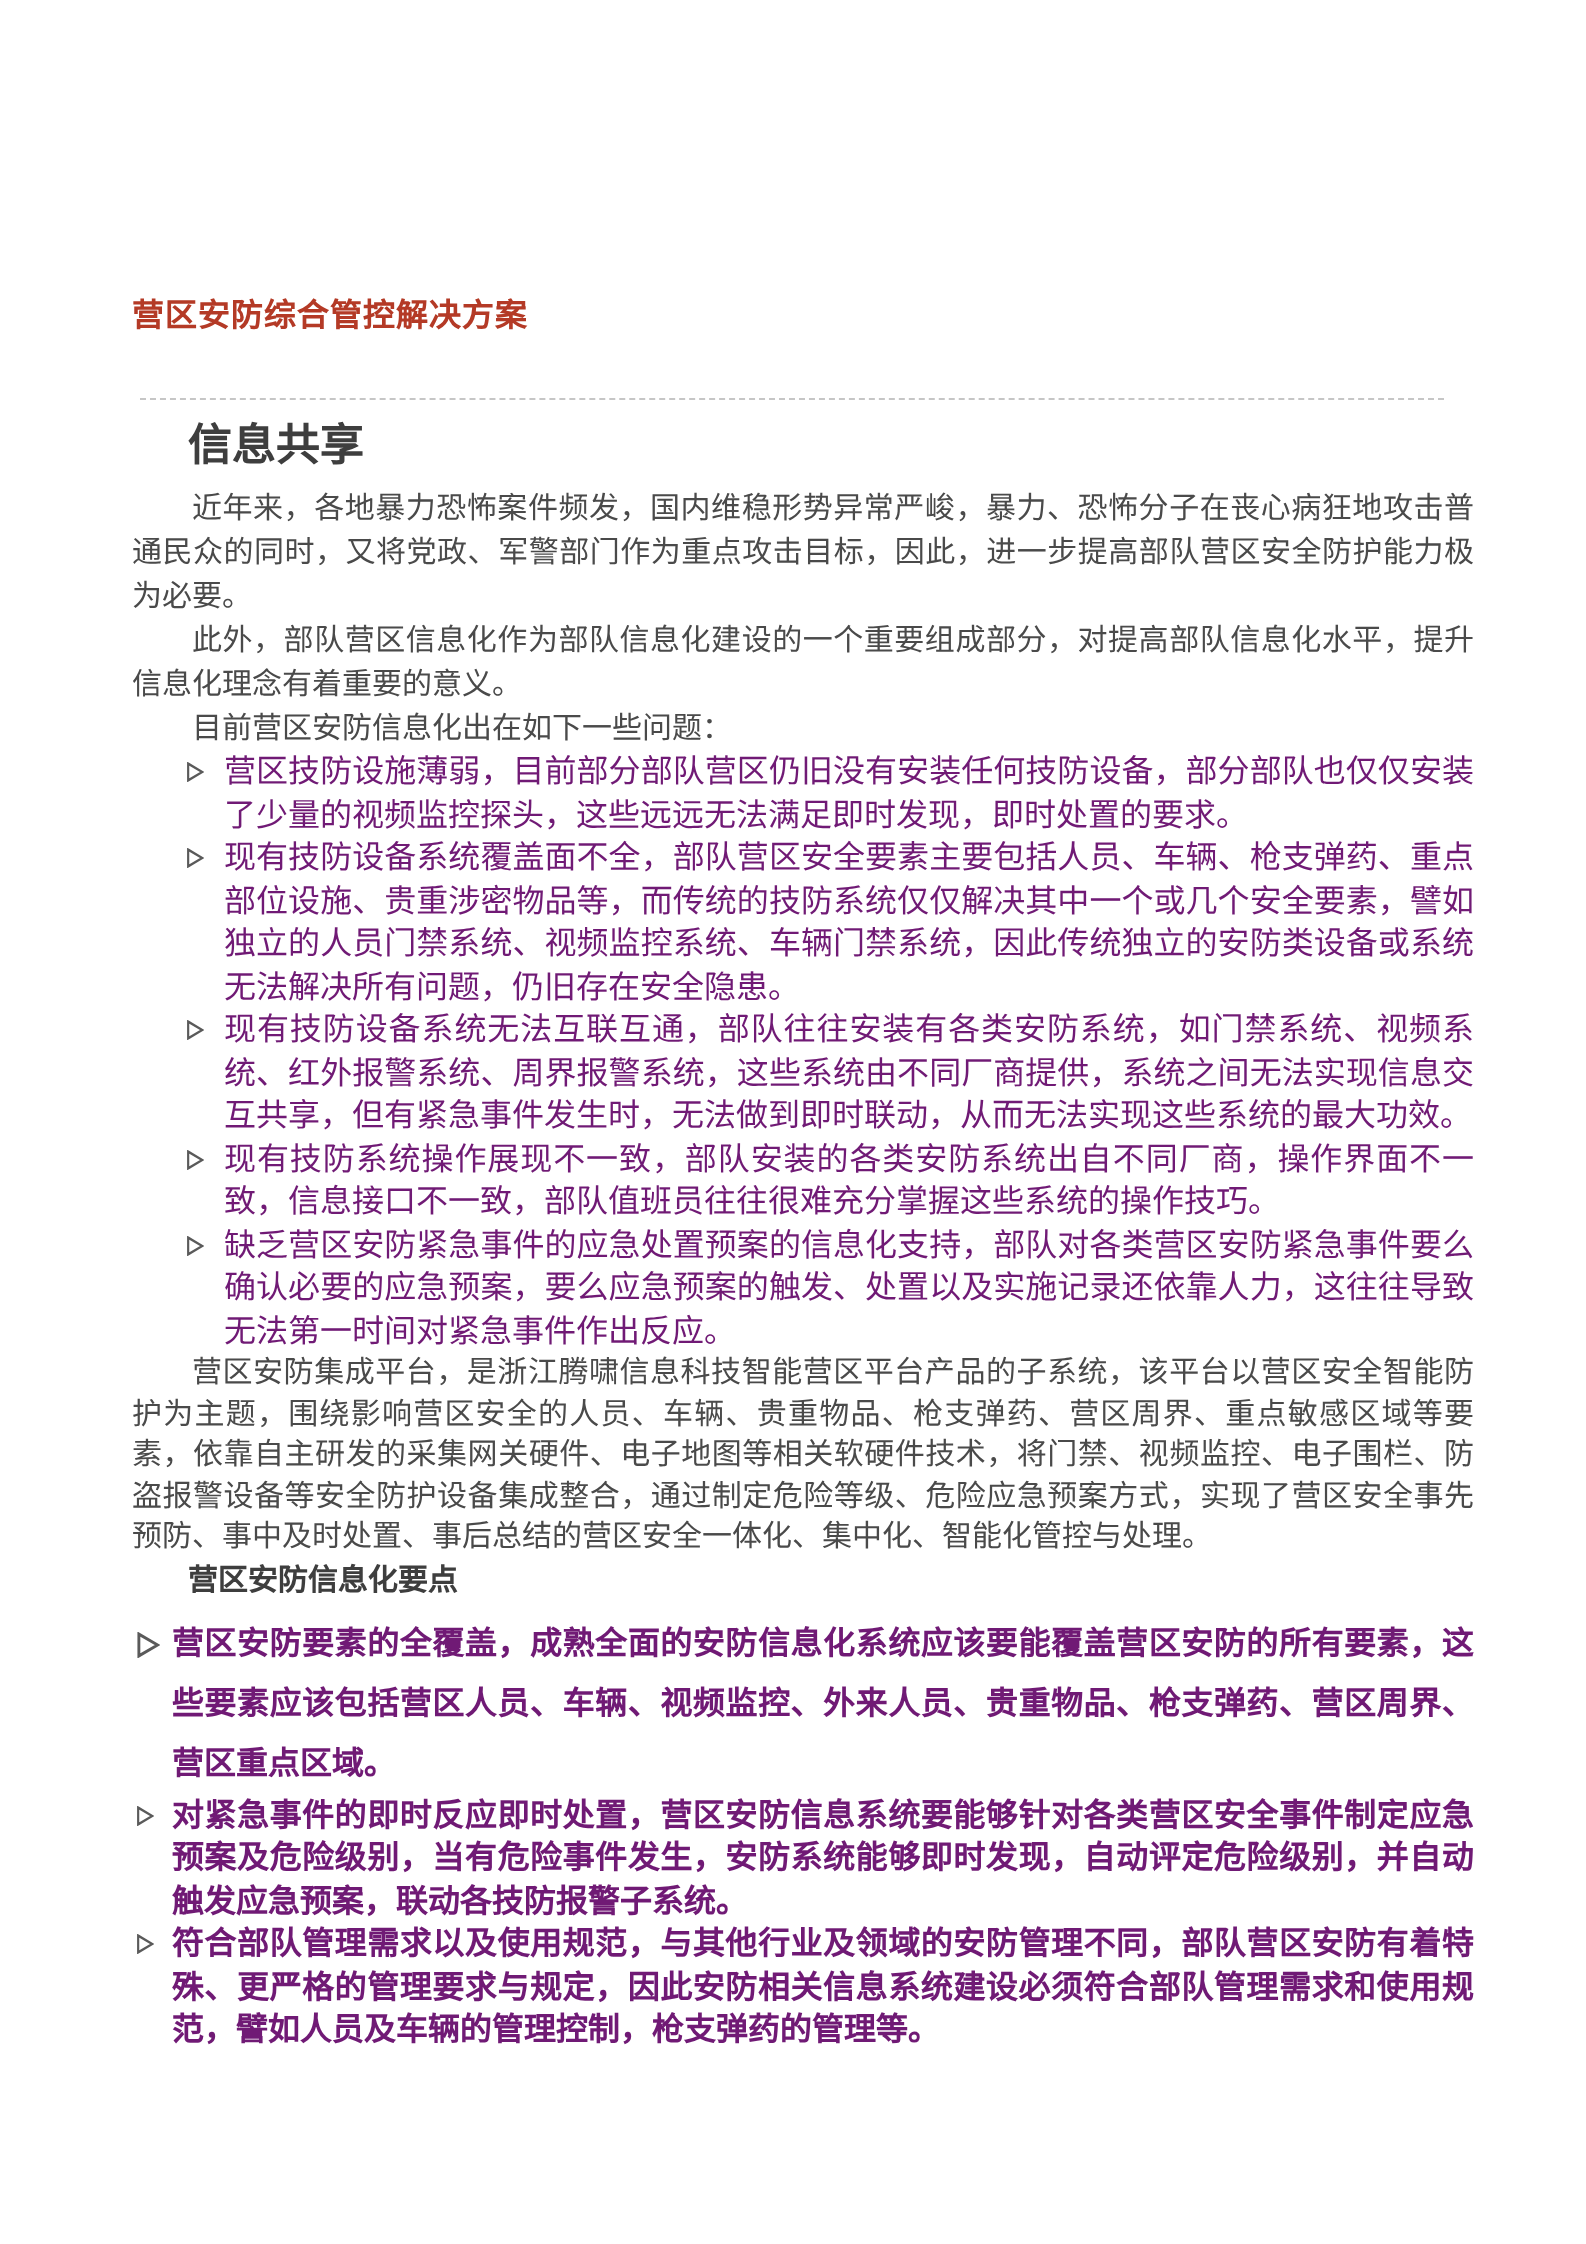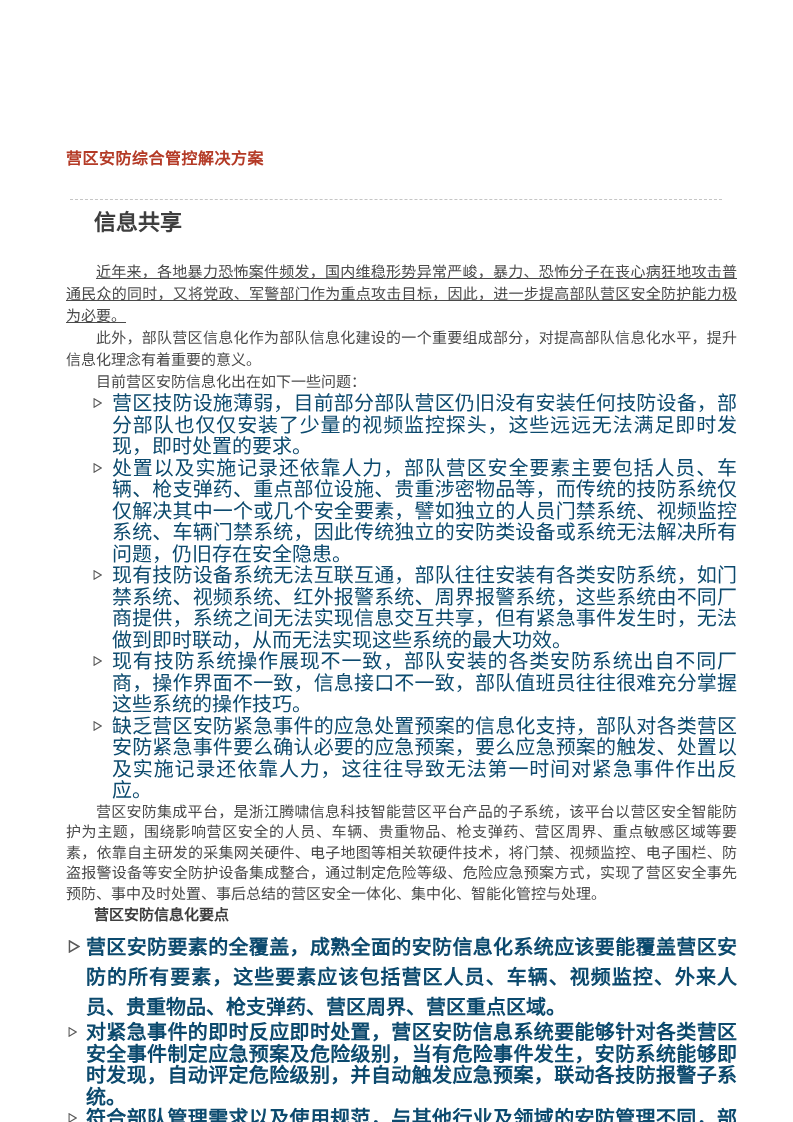--- a/index.html
+++ b/index.html
@@ -37,41 +37,41 @@
     color: #3e3e3e;
   }
   .body-para {
     margin: 0;
     font-size: 15px;
     line-height: 22px;
     text-align: justify;
     text-indent: 2em;
     color: #4a4a4a;
   }
-  .body-para.first { margin-top: 24px; text-decoration: underline; }
+  .body-para.first { margin-top: 7px; }
   .intro-para { line-height: 20.5px; }
   .sub-heading {
     margin: 0 0 0 28px;
     font-size: 15px;
     line-height: 21px;
     font-weight: bold;
     color: #3e3e3e;
   }
   .sub-heading.points-head { margin-top: 1px; }
   ul.arrow-list {
     list-style: none;
     margin: 0;
     padding: 0;
   }
   ul.arrow-list li {
     position: relative;
-    font-size: 20px;
+    font-size: 16px;
     line-height: 21.5px;
     text-align: justify;
-    color: #0c4a6e;
+    color: #701a75;
   }
   ul.problem-list { margin-left: 27px; }
   ul.problem-list li { padding-left: 19px; }
   ul.points-list { margin-left: 2px; margin-top: 6px; }
   ul.points-list li { padding-left: 18px; font-weight: bold; }
   ul.points-list li:first-child { line-height: 30px; }
   .bullet {
     position: absolute;
     left: 0;
     top: 5px;
@@ -104,21 +104,21 @@
   <ul class="arrow-list problem-list">
       <li><span class="bullet">
           <svg viewBox="0 0 10 10" preserveAspectRatio="none">
             <path d="M1.2 0.8 L9 5 L1.2 9.2 Z" fill="none" stroke="currentColor" stroke-width="1.2" stroke-linejoin="miter"></path>
           </svg>
         </span><span>营区技防设施薄弱，目前部分部队营区仍旧没有安装任何技防设备，部分部队也仅仅安装了少量的视频监控探头，这些远远无法满足即时发现，即时处置的要求。</span></li>
       <li><span class="bullet">
           <svg viewBox="0 0 10 10" preserveAspectRatio="none">
             <path d="M1.2 0.8 L9 5 L1.2 9.2 Z" fill="none" stroke="currentColor" stroke-width="1.2" stroke-linejoin="miter"></path>
           </svg>
-        </span><span>处置以及实施记录还依靠人力，部队营区安全要素主要包括人员、车辆、枪支弹药、重点部位设施、贵重涉密物品等，而传统的技防系统仅仅解决其中一个或几个安全要素，譬如独立的人员门禁系统、视频监控系统、车辆门禁系统，因此传统独立的安防类设备或系统无法解决所有问题，仍旧存在安全隐患。</span></li>
+        </span><span>现有技防设备系统覆盖面不全，部队营区安全要素主要包括人员、车辆、枪支弹药、重点部位设施、贵重涉密物品等，而传统的技防系统仅仅解决其中一个或几个安全要素，譬如独立的人员门禁系统、视频监控系统、车辆门禁系统，因此传统独立的安防类设备或系统无法解决所有问题，仍旧存在安全隐患。</span></li>
       <li><span class="bullet">
           <svg viewBox="0 0 10 10" preserveAspectRatio="none">
             <path d="M1.2 0.8 L9 5 L1.2 9.2 Z" fill="none" stroke="currentColor" stroke-width="1.2" stroke-linejoin="miter"></path>
           </svg>
         </span><span>现有技防设备系统无法互联互通，部队往往安装有各类安防系统，如门禁系统、视频系统、红外报警系统、周界报警系统，这些系统由不同厂商提供，系统之间无法实现信息交互共享，但有紧急事件发生时，无法做到即时联动，从而无法实现这些系统的最大功效。</span></li>
       <li><span class="bullet">
           <svg viewBox="0 0 10 10" preserveAspectRatio="none">
             <path d="M1.2 0.8 L9 5 L1.2 9.2 Z" fill="none" stroke="currentColor" stroke-width="1.2" stroke-linejoin="miter"></path>
           </svg>
         </span><span>现有技防系统操作展现不一致，部队安装的各类安防系统出自不同厂商，操作界面不一致，信息接口不一致，部队值班员往往很难充分掌握这些系统的操作技巧。</span></li>

